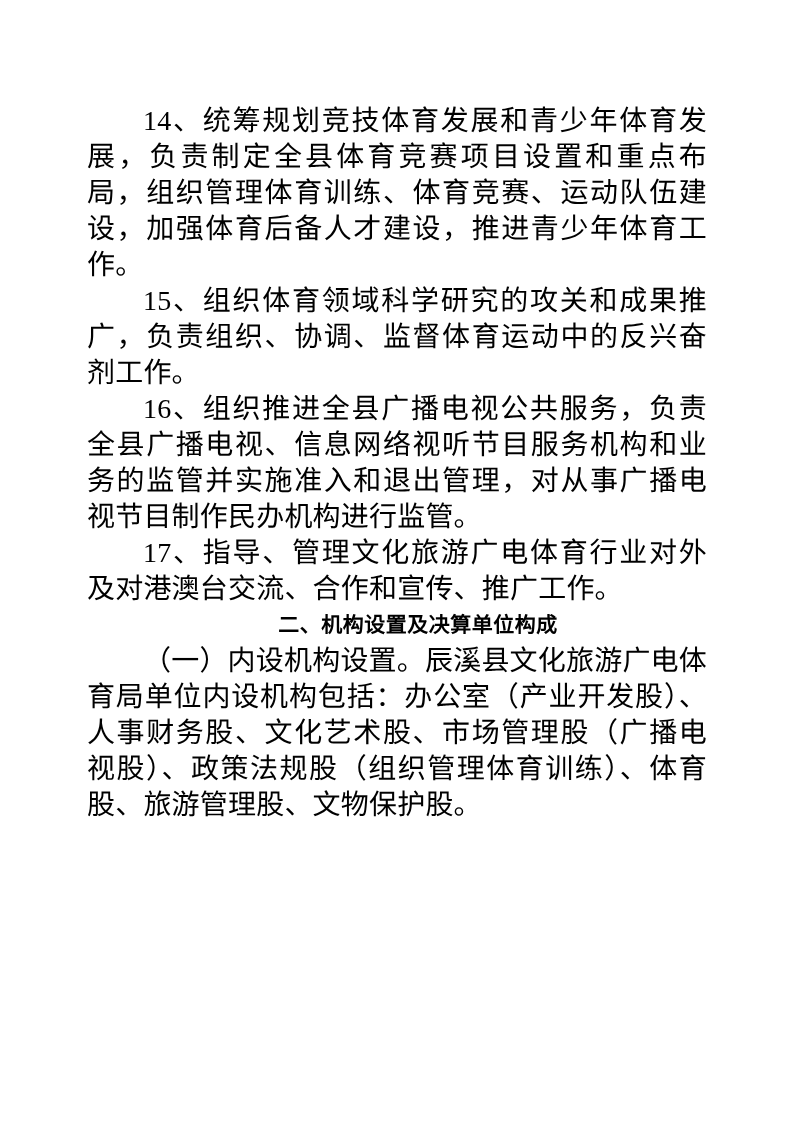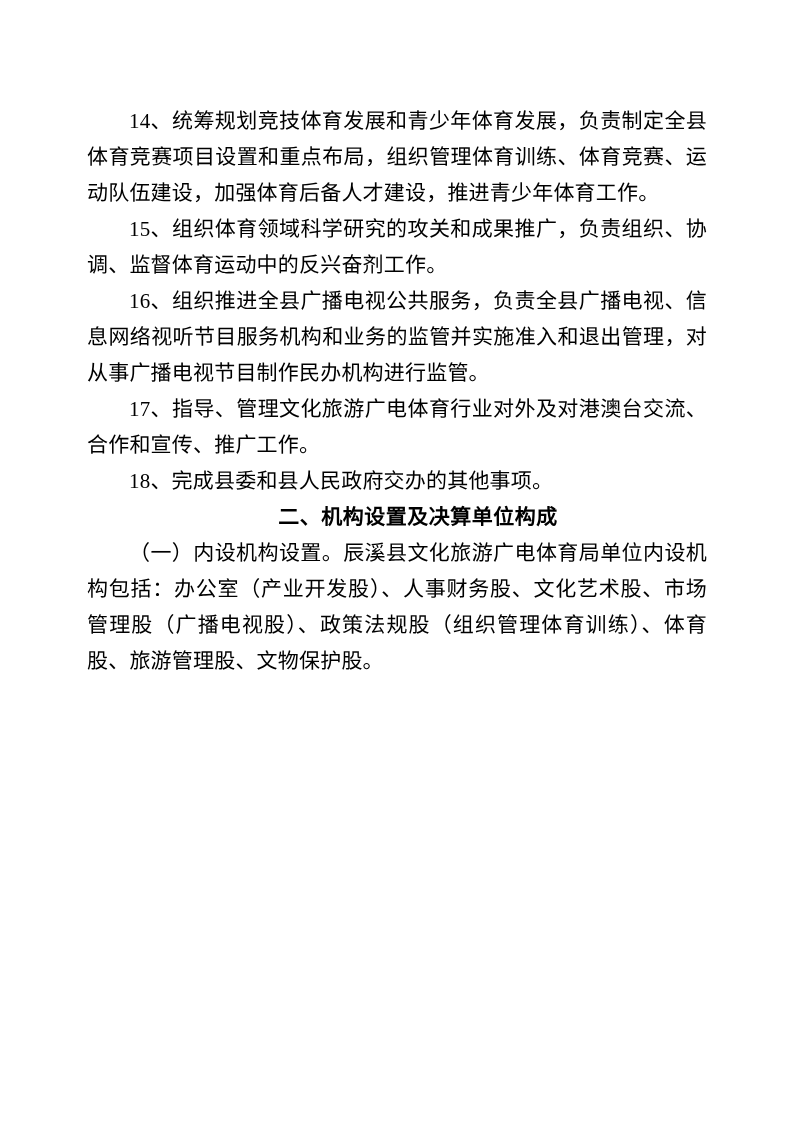--- a/index.html
+++ b/index.html
@@ -17,21 +17,21 @@
   .page {
     box-sizing: border-box;
     width: 793px;
     height: 1122px;
     background: #ffffff;
     padding: 103px 86px 0 87px;
   }
   .doc-paragraph {
     margin: 0;
     font-family: "Liberation Serif", "DejaVu Serif", serif;
-    font-size: 21px;
+    font-size: 28px;
     line-height: 36px;
     color: #000000;
     text-indent: 2em;
     text-align: justify;
     text-align-last: left;
     letter-spacing: 0.2px;
     word-break: break-all;
   }
   .doc-heading {
     margin: 0;
@@ -46,16 +46,15 @@
   }
 </style>
 </head>
 <body>
 
 <div class="page">
   <p class="doc-paragraph">14、统筹规划竞技体育发展和青少年体育发展，负责制定全县体育竞赛项目设置和重点布局，组织管理体育训练、体育竞赛、运动队伍建设，加强体育后备人才建设，推进青少年体育工作。</p>
   <p class="doc-paragraph">15、组织体育领域科学研究的攻关和成果推广，负责组织、协调、监督体育运动中的反兴奋剂工作。</p>
   <p class="doc-paragraph">16、组织推进全县广播电视公共服务，负责全县广播电视、信息网络视听节目服务机构和业务的监管并实施准入和退出管理，对从事广播电视节目制作民办机构进行监管。</p>
   <p class="doc-paragraph">17、指导、管理文化旅游广电体育行业对外及对港澳台交流、合作和宣传、推广工作。</p>
-  <p class="doc-paragraph">18、完成县委和县人民政府交办的其他事项。</p>
   <p class="doc-heading">二、机构设置及决算单位构成</p>
   <p class="doc-paragraph">（一）内设机构设置。辰溪县文化旅游广电体育局单位内设机构包括：办公室（产业开发股）、人事财务股、文化艺术股、市场管理股（广播电视股）、政策法规股（组织管理体育训练）、体育股、旅游管理股、文物保护股。</p>
 </div>
 
 </body></html>

